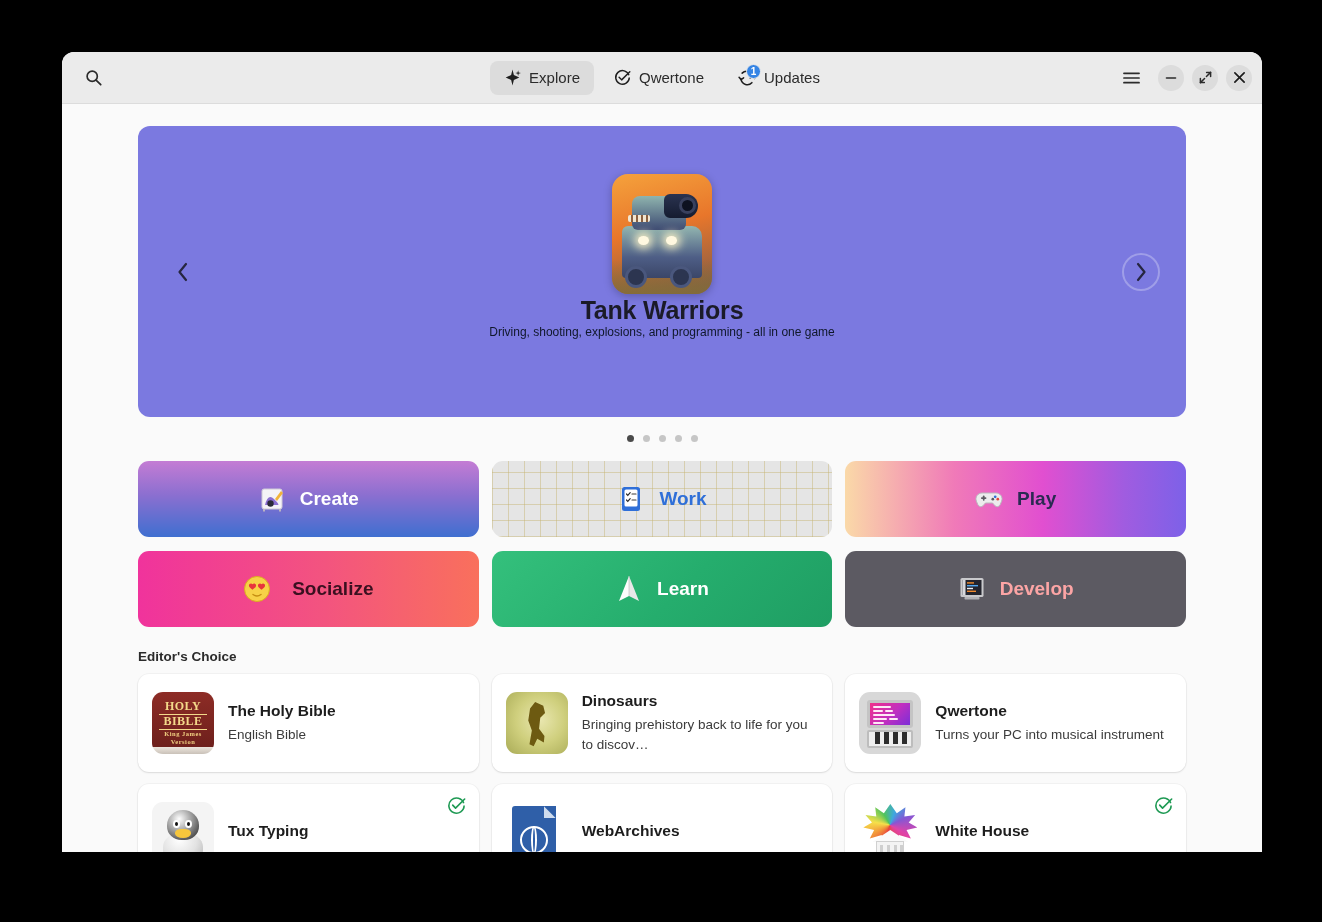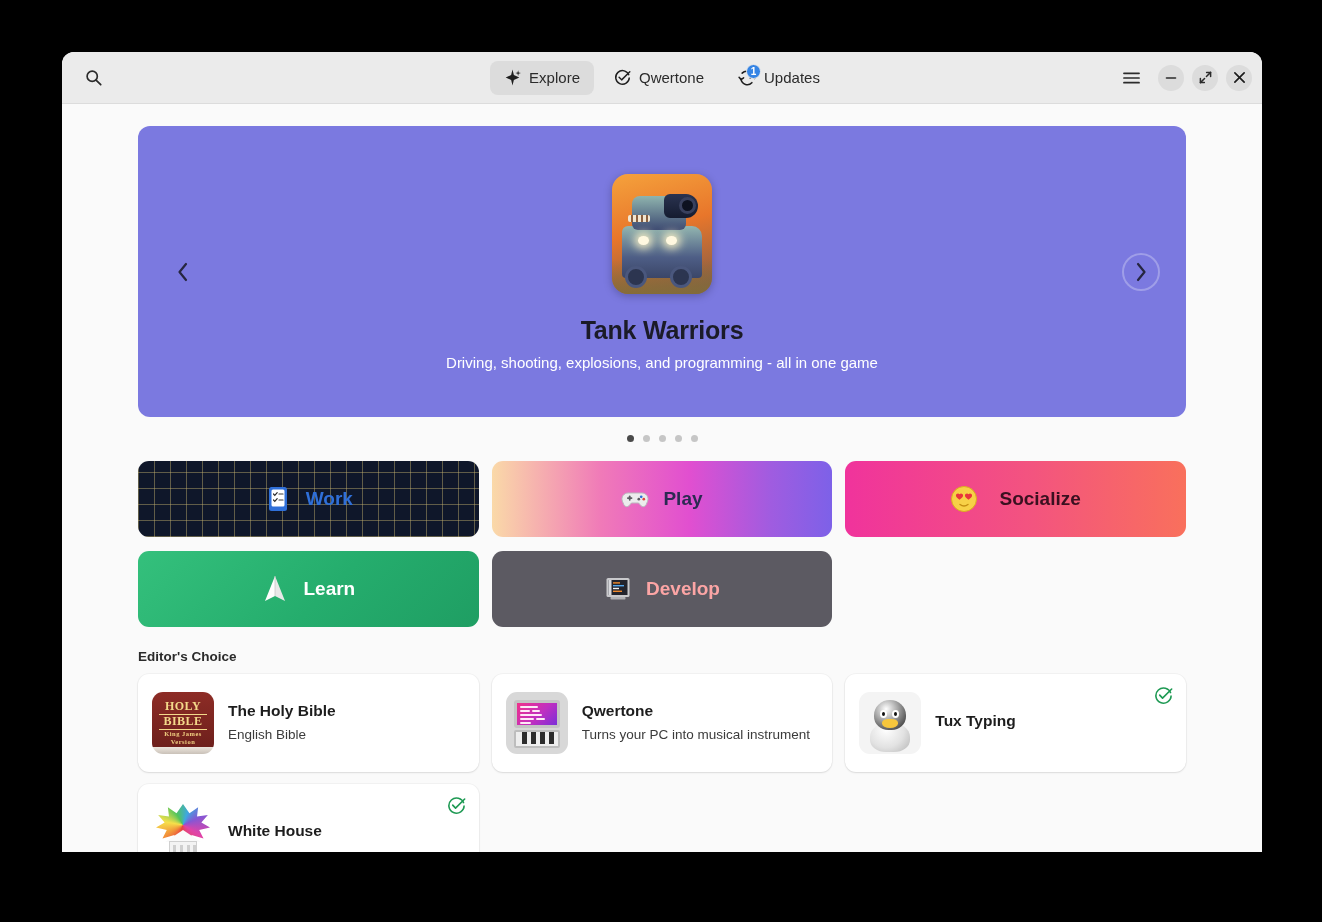--- a/index.html
+++ b/index.html
@@ -205,30 +205,29 @@
     background: linear-gradient(180deg,rgba(150,120,60,0) 0%,rgba(130,110,55,0.85) 100%);
   }
   .tk-teeth {
     position: absolute; left: 16px; top: 41px;
     width: 22px; height: 7px;
     background: repeating-linear-gradient(90deg,#f2e6d0 0 3px,#8a6040 3px 5px);
     border-radius: 2px;
   }
 
   #hero-title {
-    margin-top: 22px;
+    margin-top: 2px;
     font-size: 25px;
     font-weight: bold;
     color: #1b1b28;
     letter-spacing: -0.2px;
   }
   #hero-sub {
-    margin-top: 9px;
-    font-size: 15px;
-    color: #ffffff;
+    font-size: 12px;
+    color: #0f172a;
   }
 
   
   #dots {
     display: flex;
     justify-content: center;
     align-items: center;
     gap: 9px;
     margin-top: 12px;
     height: 18px;
@@ -257,21 +256,21 @@
     gap: 14px;
     cursor: pointer;
     font-size: 19px;
     font-weight: bold;
     position: relative;
     overflow: hidden;
   }
   .cat-label { position: relative; z-index: 2; }
 
   .cat.create  { background: linear-gradient(180deg,#c47cd4 0%,#8b6fd0 45%,#3f6fd0 100%); color: #ffffff; }
-  .cat.work    { background: #0f172a; color: #2f6fd8; }
+  .cat.work    { background: #e5e5e5; color: #2f6fd8; }
   .cat.work::before {
     content: "";
     position: absolute; inset: 0;
     background:
       repeating-linear-gradient(90deg, rgba(196,178,110,0.45) 0 1px, transparent 1px 16px),
       repeating-linear-gradient(0deg,  rgba(196,178,110,0.45) 0 1px, transparent 1px 16px);
   }
   .cat.play {
     background: linear-gradient(90deg,#fad9a8 0%,#f07ab8 32%,#e14fd0 58%,#a05ce0 82%,#7d61e8 100%);
     color: #2b2a52;
@@ -524,20 +523,33 @@
     <div id="dots">
       <span class="dot active"></span>
       <span class="dot"></span>
       <span class="dot"></span>
       <span class="dot"></span>
       <span class="dot"></span>
     </div>
 
     <div id="cats">
 
+      <div class="cat create">
+        <span class="gi">
+          <svg viewBox="0 0 28 28">
+            <rect x="4" y="4" width="20" height="20" rx="2" fill="#f5f3f7" stroke="#cfcad6"></rect>
+            <path d="M7 20 q3-12 9-6 t4 6 z" fill="#8b6fd0"></path>
+            <circle cx="12.5" cy="18.5" r="3.2" fill="#2b2b38"></circle>
+            <path d="M17 14 L23 6 L25 8 L19 16 Z" fill="#f2b33a"></path>
+            <rect x="5" y="24" width="2" height="2.5" fill="#b9b4c2"></rect>
+            <rect x="21" y="24" width="2" height="2.5" fill="#b9b4c2"></rect>
+          </svg>
+        </span>
+        <span class="cat-label">Create</span>
+      </div>
 
       <div class="cat work">
         <span class="gi">
           <svg viewBox="0 0 28 28">
             <rect x="5" y="2" width="18" height="24" rx="2.5" fill="#2f6fd8"></rect>
             <rect x="7.5" y="4.5" width="13" height="17" rx="1.5" fill="#ffffff"></rect>
             <path d="M9.5 9 l1.3 1.4 2.4-2.8" stroke="#2b2b2b" stroke-width="1.2" fill="none" stroke-linecap="round"></path>
             <line x1="15" y1="9" x2="19" y2="9" stroke="#3b3b3b" stroke-width="1.2" stroke-linecap="round"></line>
             <path d="M9.5 15 l1.3 1.4 2.4-2.8" stroke="#2b2b2b" stroke-width="1.2" fill="none" stroke-linecap="round"></path>
             <line x1="15" y1="15" x2="19" y2="15" stroke="#3b3b3b" stroke-width="1.2" stroke-linecap="round"></line>
@@ -610,20 +622,29 @@
           <div class="bi-line l2">BIBLE</div>
           <div class="bi-line l3">King James</div>
           <div class="bi-line l4">Version</div>
         </div>
         <div class="app-text">
           <div class="app-name">The Holy Bible</div>
           <div class="app-desc">English Bible</div>
         </div>
       </div>
 
+      <div class="app-card">
+        <div class="app-icon ic-dino">
+          <div class="d-shape"></div>
+        </div>
+        <div class="app-text">
+          <div class="app-name">Dinosaurs</div>
+          <div class="app-desc">Bringing prehistory back to life for you to discov…</div>
+        </div>
+      </div>
 
       <div class="app-card">
         <div class="app-icon ic-qwer">
           <div class="q-screen">
             <div class="q-line" style="left:3px;  top:3px;  width:18px;"></div>
             <div class="q-line" style="left:3px;  top:7px;  width:10px;"></div>
             <div class="q-line" style="left:15px; top:7px;  width:8px;"></div>
             <div class="q-line" style="left:3px;  top:11px; width:22px;"></div>
             <div class="q-line" style="left:3px;  top:15px; width:14px;"></div>
             <div class="q-line" style="left:19px; top:15px; width:9px;"></div>
@@ -653,20 +674,32 @@
         <div class="app-text">
           <div class="app-name">Tux Typing</div>
           <div class="app-desc"></div>
         </div>
         <svg class="installed-check" viewBox="0 0 20 20" fill="none" stroke="currentColor" stroke-width="1.7">
           <path d="M17.6 7.6 A8 8 0 1 0 18 10"></path>
           <path d="M6 9.6 L9 12.8 L18.6 3.2" stroke-linecap="round" stroke-linejoin="round"></path>
         </svg>
       </div>
 
+      <div class="app-card">
+        <div class="app-icon ic-web">
+          <div class="w-doc"></div>
+          <div class="w-fold"></div>
+          <div class="w-globe"></div>
+          <div class="w-mer"></div>
+        </div>
+        <div class="app-text">
+          <div class="app-name">WebArchives</div>
+          <div class="app-desc"></div>
+        </div>
+      </div>
 
       <div class="app-card">
         <div class="app-icon ic-wh">
           <div class="h-burst"></div>
           <div class="h-roof"></div>
           <div class="h-house"></div>
           <div class="h-col" style="left:21px;"></div>
           <div class="h-col" style="left:28px;"></div>
           <div class="h-col" style="left:35px;"></div>
           <div class="h-col" style="left:41px;"></div>

